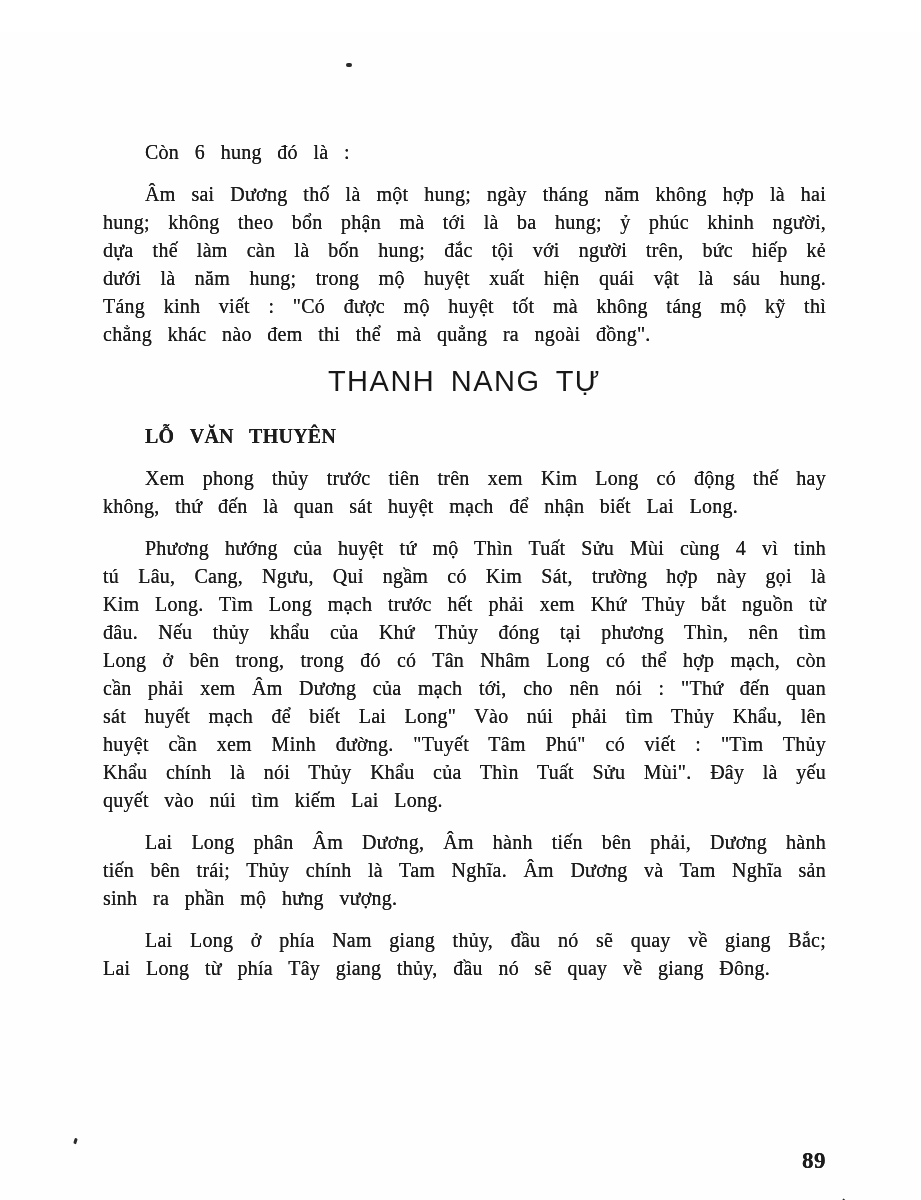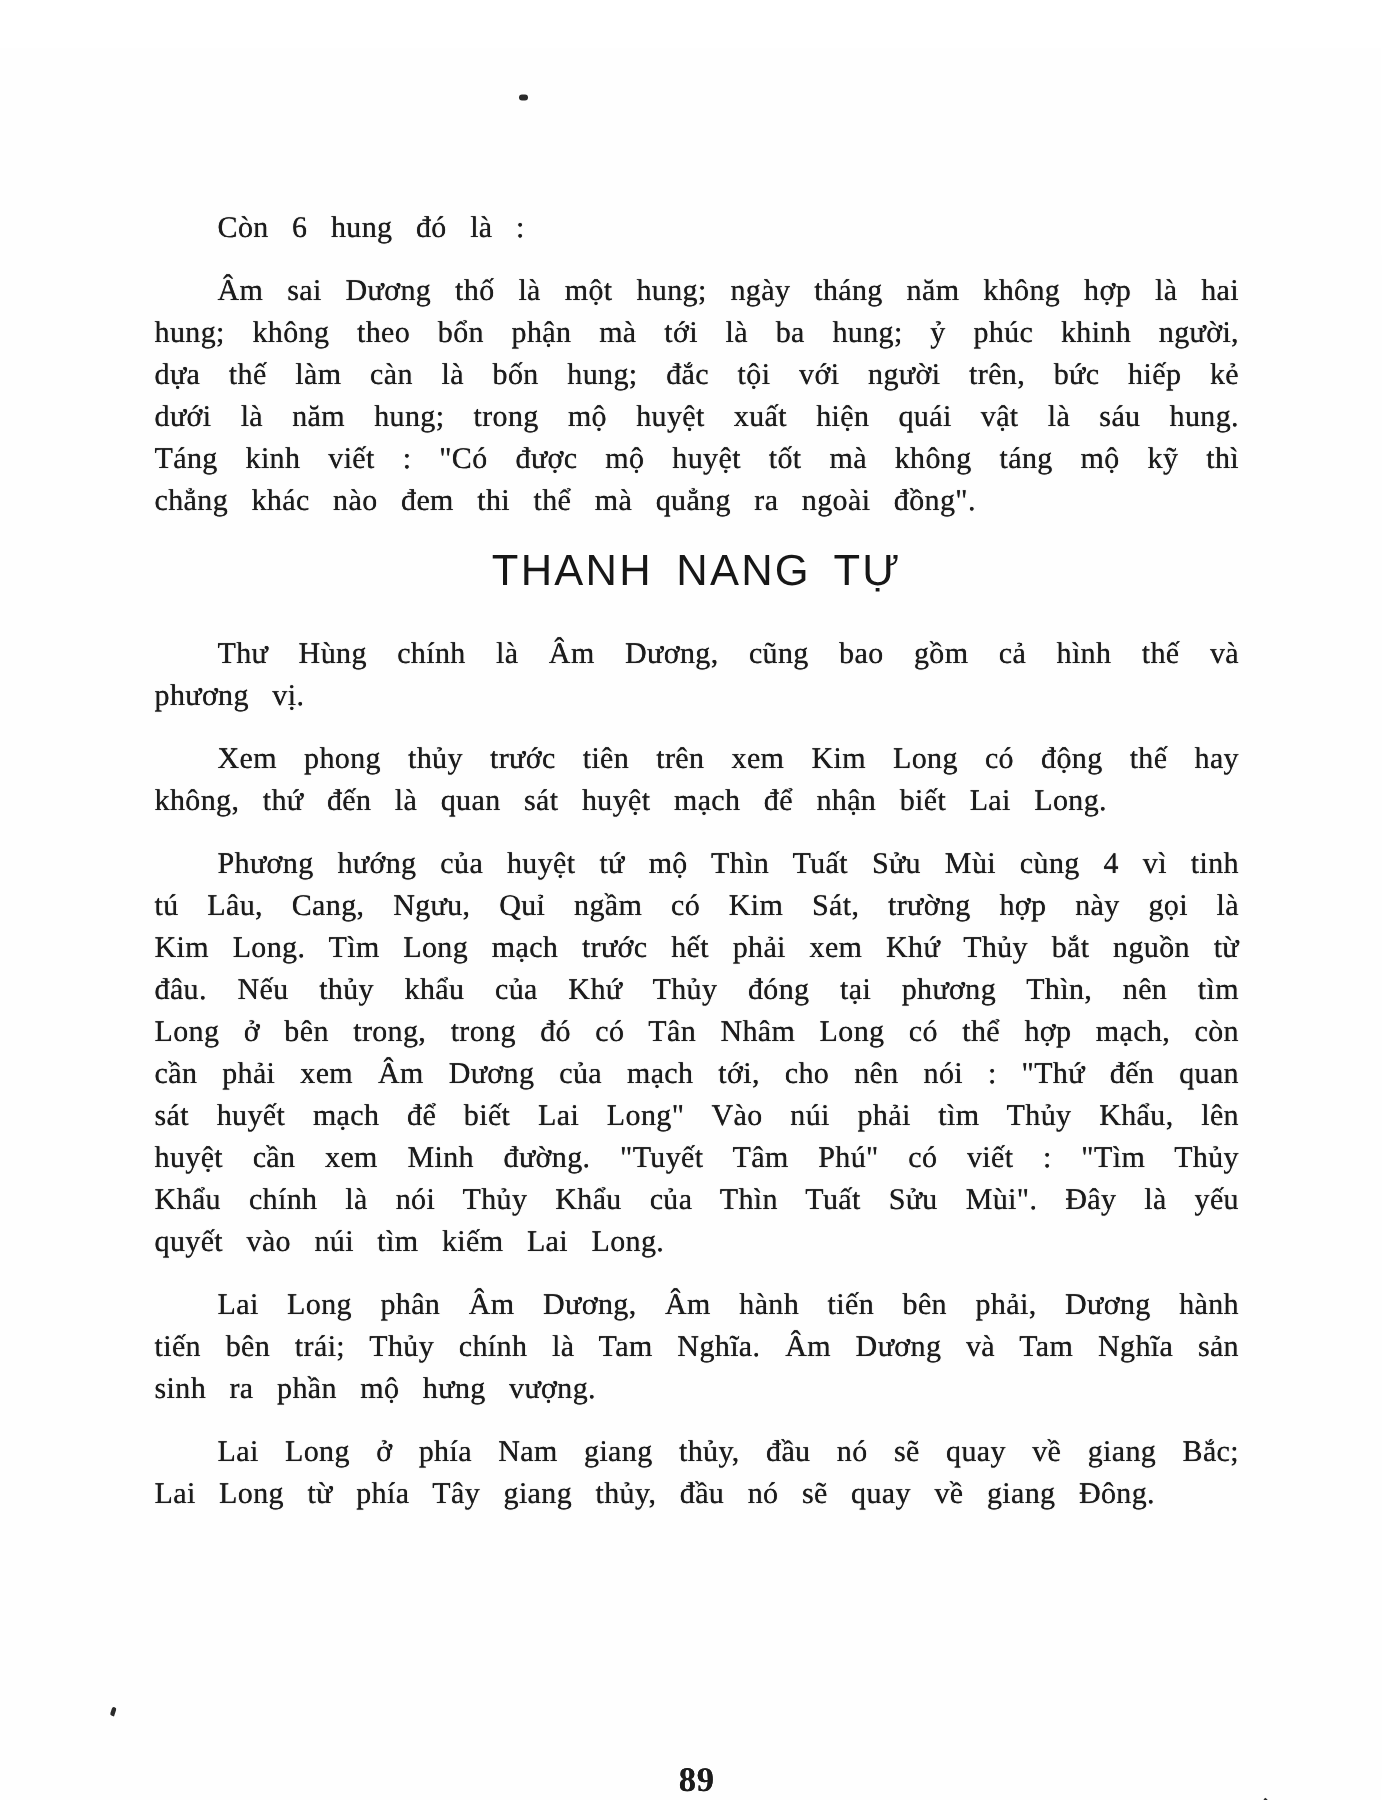--- a/index.html
+++ b/index.html
@@ -56,23 +56,23 @@
     line-height: 26px;
     text-align: right;
     text-align-last: right;
     letter-spacing: 1.2px;
     text-indent: 0;
     word-spacing: 4px;
   }
   .page-number {
     position: absolute;
     left: 103px;
-    top: 1142px;
+    top: 1116px;
     width: 723px;
-    text-align: center;
+    text-align: right;
     font-weight: bold;
     font-size: 23px;
     letter-spacing: 0.5px;
     text-shadow: 0 0 0.4px currentColor;
   }
   
   .speck {
     position: absolute;
     background: #2a2a2a;
   }
@@ -89,22 +89,22 @@
   <span class="speck speck-top-dot"></span>
 
   <div class="text-column">
 
     <p class="lead-line">Còn 6 hung đó là :</p>
 
     <p>Âm sai Dương thố là một hung; ngày tháng năm không hợp là hai hung; không theo bổn phận mà tới là ba hung; ỷ phúc khinh người, dựa thế làm càn là bốn hung; đắc tội với người trên, bức hiếp kẻ dưới là năm hung; trong mộ huyệt xuất hiện quái vật là sáu hung. Táng kinh viết : "Có được mộ huyệt tốt mà không táng mộ kỹ thì chẳng khác nào đem thi thể mà quẳng ra ngoài đồng".</p>
 
     <h1 class="section-title">THANH NANG TỰ</h1>
 
+    <p class="section-author">LỖ VĂN THUYÊN</p>
 
-    <p>Thư Hùng chính là Âm Dương, cũng bao gồm cả hình thế và phương vị.</p>
 
     <p>Xem phong thủy trước tiên trên xem Kim Long có động thế hay không, thứ đến là quan sát huyệt mạch để nhận biết Lai Long.</p>
 
     <p>Phương hướng của huyệt tứ mộ Thìn Tuất Sửu Mùi cùng 4 vì tinh tú Lâu, Cang, Ngưu, Quỉ ngầm có Kim Sát, trường hợp này gọi là Kim Long. Tìm Long mạch trước hết phải xem Khứ Thủy bắt nguồn từ đâu. Nếu thủy khẩu của Khứ Thủy đóng tại phương Thìn, nên tìm Long ở bên trong, trong đó có Tân Nhâm Long có thể hợp mạch, còn cần phải xem Âm Dương của mạch tới, cho nên nói : "Thứ đến quan sát huyết mạch để biết Lai Long" Vào núi phải tìm Thủy Khẩu, lên huyệt cần xem Minh đường. "Tuyết Tâm Phú" có viết : "Tìm Thủy Khẩu chính là nói Thủy Khẩu của Thìn Tuất Sửu Mùi". Đây là yếu quyết vào núi tìm kiếm Lai Long.</p>
 
     <p>Lai Long phân Âm Dương, Âm hành tiến bên phải, Dương hành tiến bên trái; Thủy chính là Tam Nghĩa. Âm Dương và Tam Nghĩa sản sinh ra phần mộ hưng vượng.</p>
 
     <p>Lai Long ở phía Nam giang thủy, đầu nó sẽ quay về giang Bắc; Lai Long từ phía Tây giang thủy, đầu nó sẽ quay về giang Đông.</p>
 
   </div>

